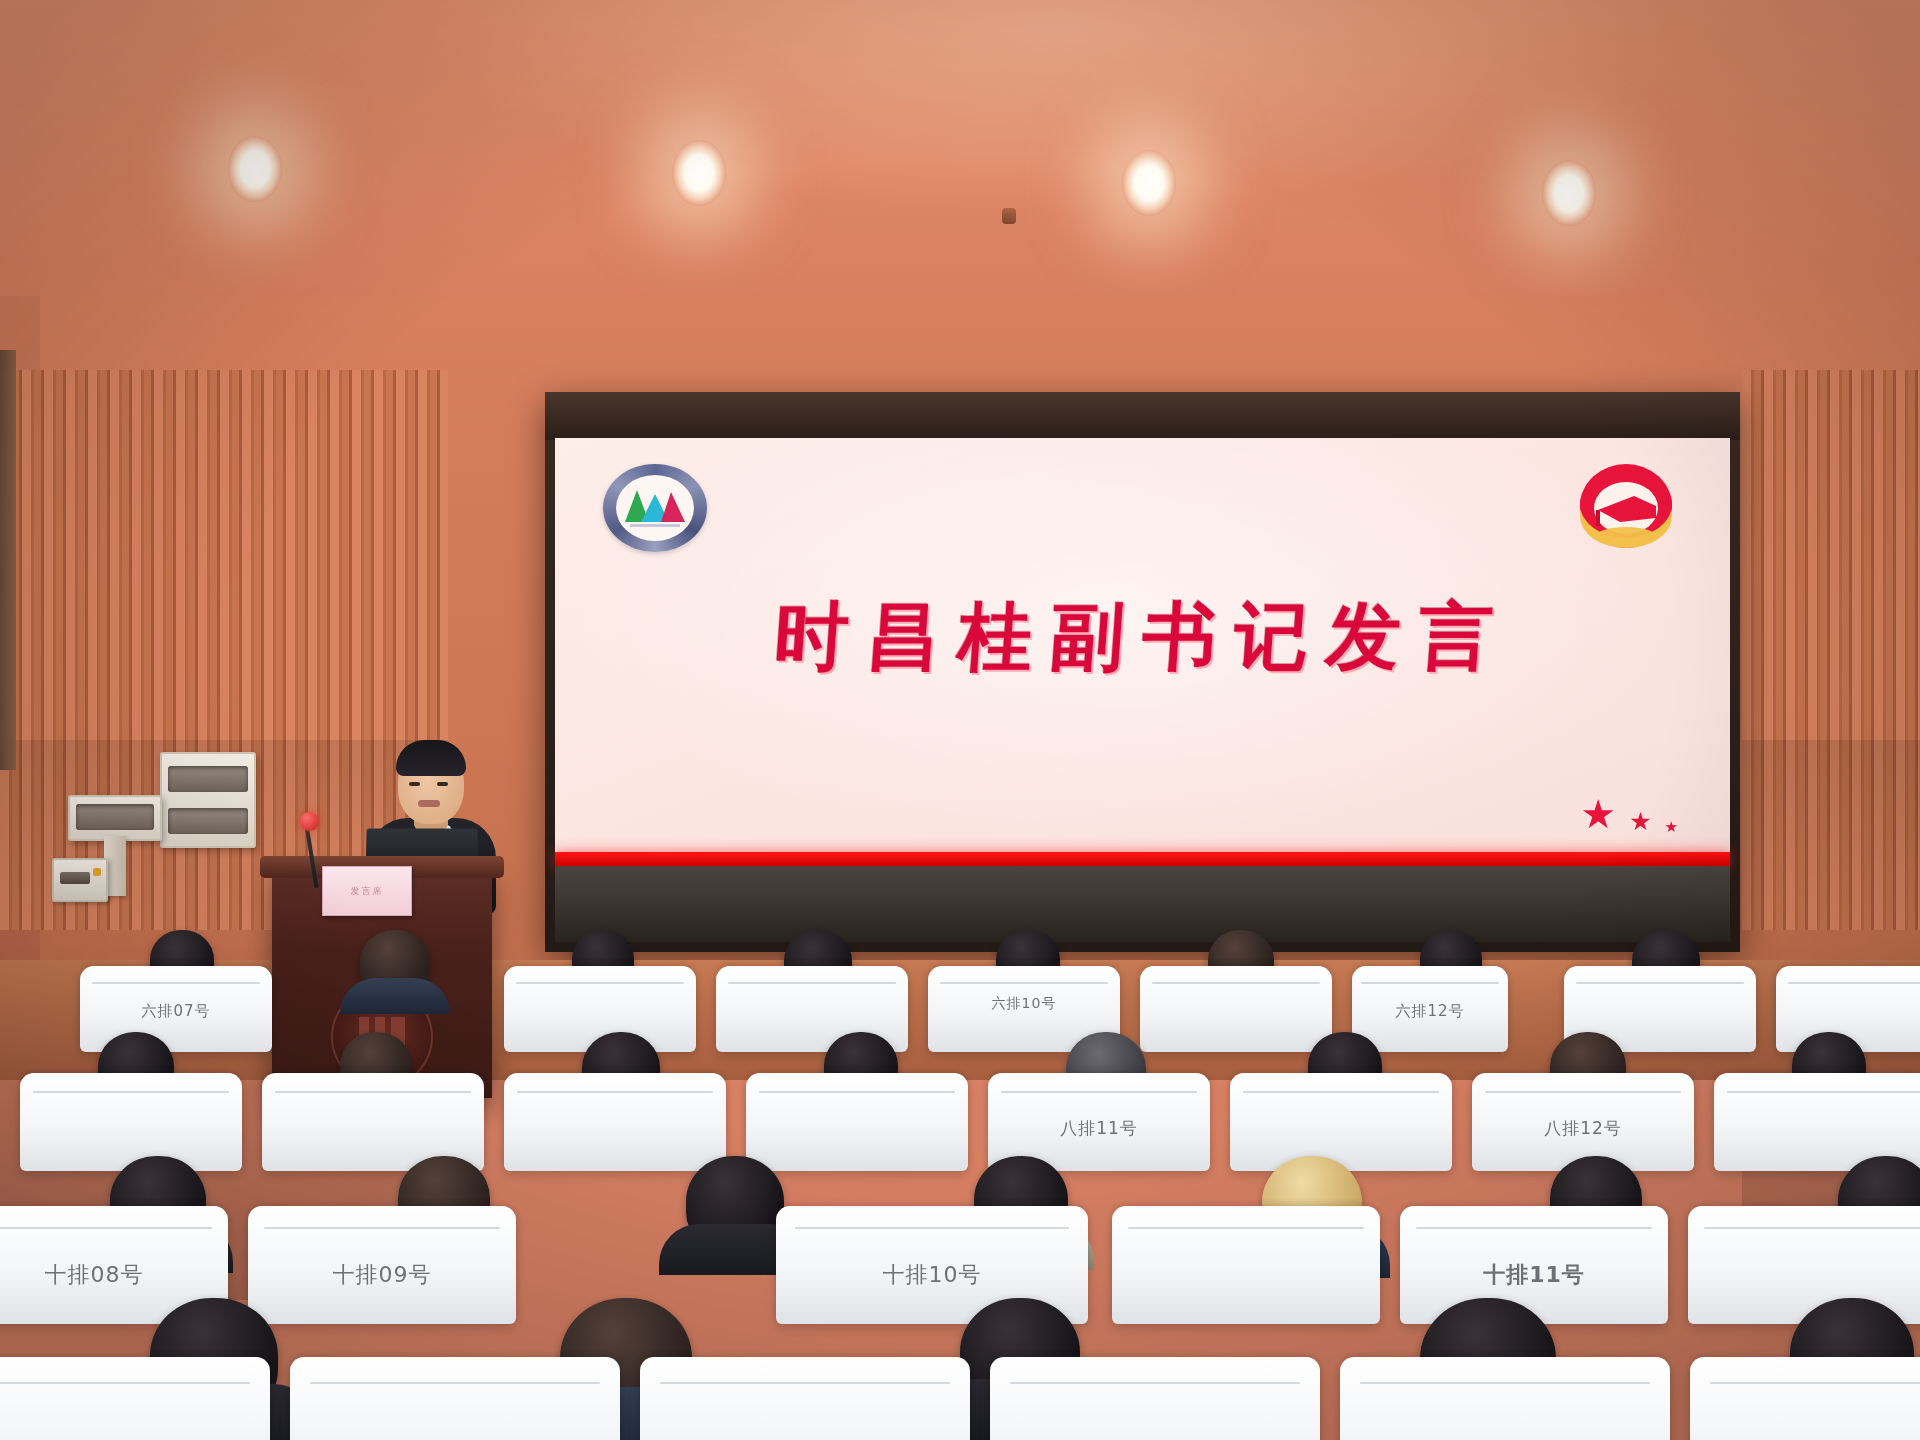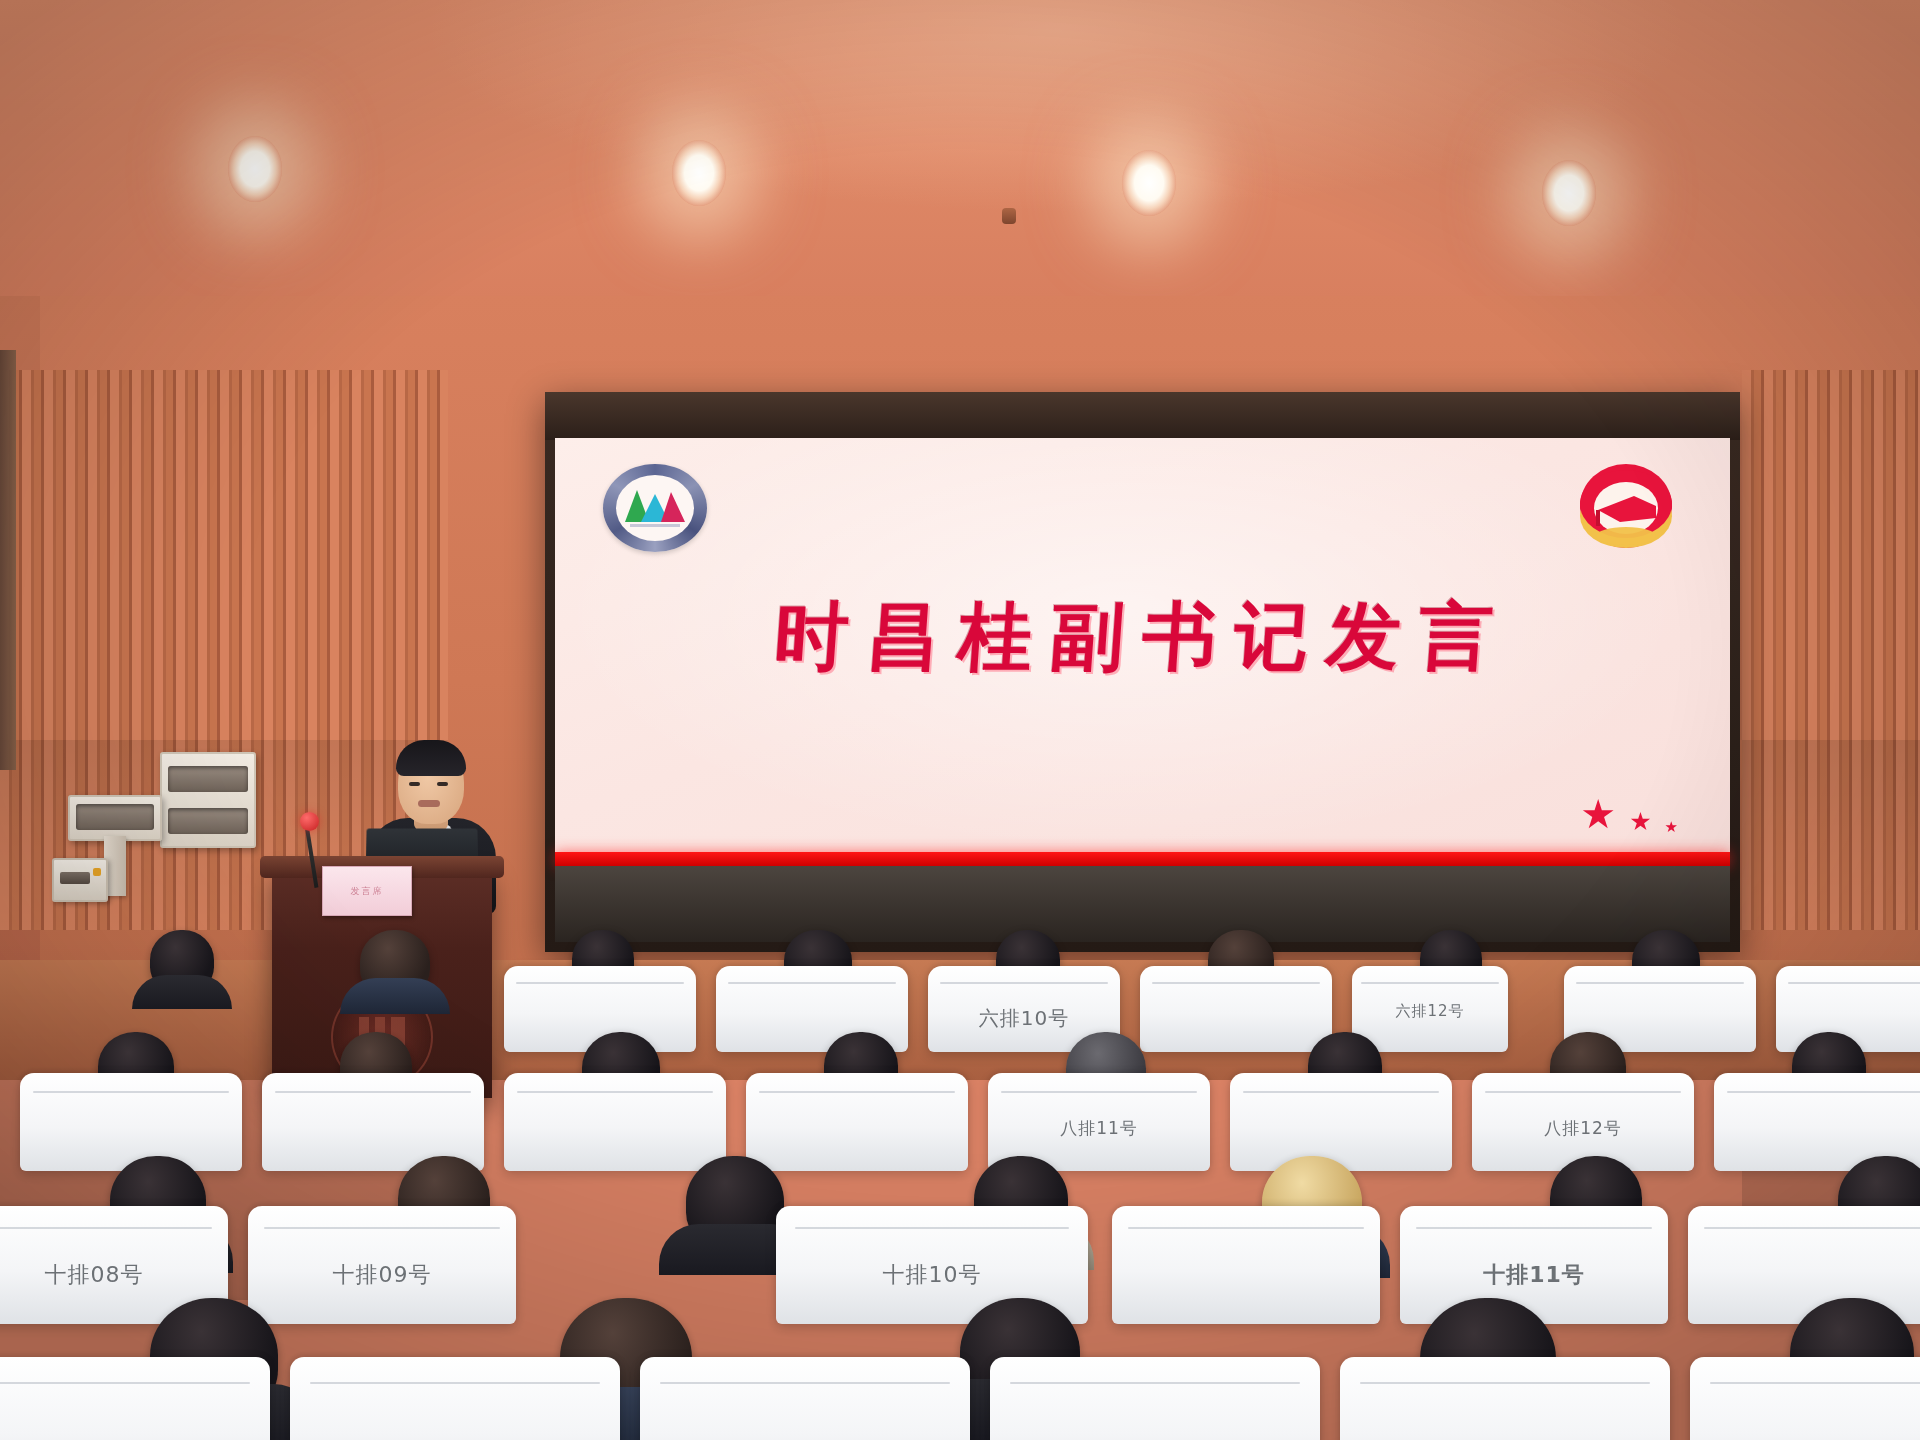--- a/index.html
+++ b/index.html
@@ -279,24 +279,27 @@
         <div class="head " style="left: 844px; width: 68px; height: 64px; top: 0px;"></div>
         <div class="shoulders beige" style="left: 824.96px; width: 106.08px; height: 35.2px; top: 46.08px;"></div>
         <div class="head " style="left: 1056px; width: 64px; height: 62px; top: 0px;"></div>
         <div class="shoulders navy" style="left: 1038.08px; width: 99.84px; height: 34.1px; top: 44.64px;"></div>
         <div class="head brown" style="left: 1268px; width: 66px; height: 62px; top: 0px;"></div>
         <div class="shoulders" style="left: 1249.52px; width: 102.96px; height: 34.1px; top: 44.64px;"></div>
         <div class="head " style="left: 1480px; width: 62px; height: 60px; top: 0px;"></div>
         <div class="shoulders" style="left: 1462.64px; width: 96.72px; height: 33px; top: 43.2px;"></div>
         <div class="head " style="left: 1692px; width: 68px; height: 64px; top: 0px;"></div>
         <div class="shoulders navy" style="left: 1672.96px; width: 106.08px; height: 35.2px; top: 46.08px;"></div>
+        <div class="seat" style="left: 140px; width: 192px; height: 86px; top: 36.12px;">
+          <div class="seat-label" style="top: 36px; font-size: 15px;">六排07号</div>
+        </div>
         <div class="seat" style="left: 564px; width: 192px; height: 86px; top: 36.12px;"></div>
         <div class="seat" style="left: 776px; width: 192px; height: 86px; top: 36.12px;"></div>
         <div class="seat" style="left: 988px; width: 192px; height: 86px; top: 36.12px;">
-          <div class="seat-label" style="top: 39px; font-size: 20px;">六排10号</div>
+          <div class="seat-label" style="top: 29px; font-size: 14px;">六排10号</div>
         </div>
         <div class="seat" style="left: 1200px; width: 192px; height: 86px; top: 36.12px;"></div>
         <div class="seat" style="left: 1412px; width: 156px; height: 86px; top: 36.12px;">
           <div class="seat-label" style="top: 36px; font-size: 15px;">六排12号</div>
         </div>
         <div class="seat" style="left: 1624px; width: 192px; height: 86px; top: 36.12px;"></div>
         <div class="seat" style="left: 1836px; width: 192px; height: 86px; top: 36.12px;"></div>
       </div>
       <div class="seat-row" style="top: 112px; height: 138px; z-index: 11;">
         <div class="head " style="left: 158px; width: 76px; height: 72px; top: 0px;"></div>

